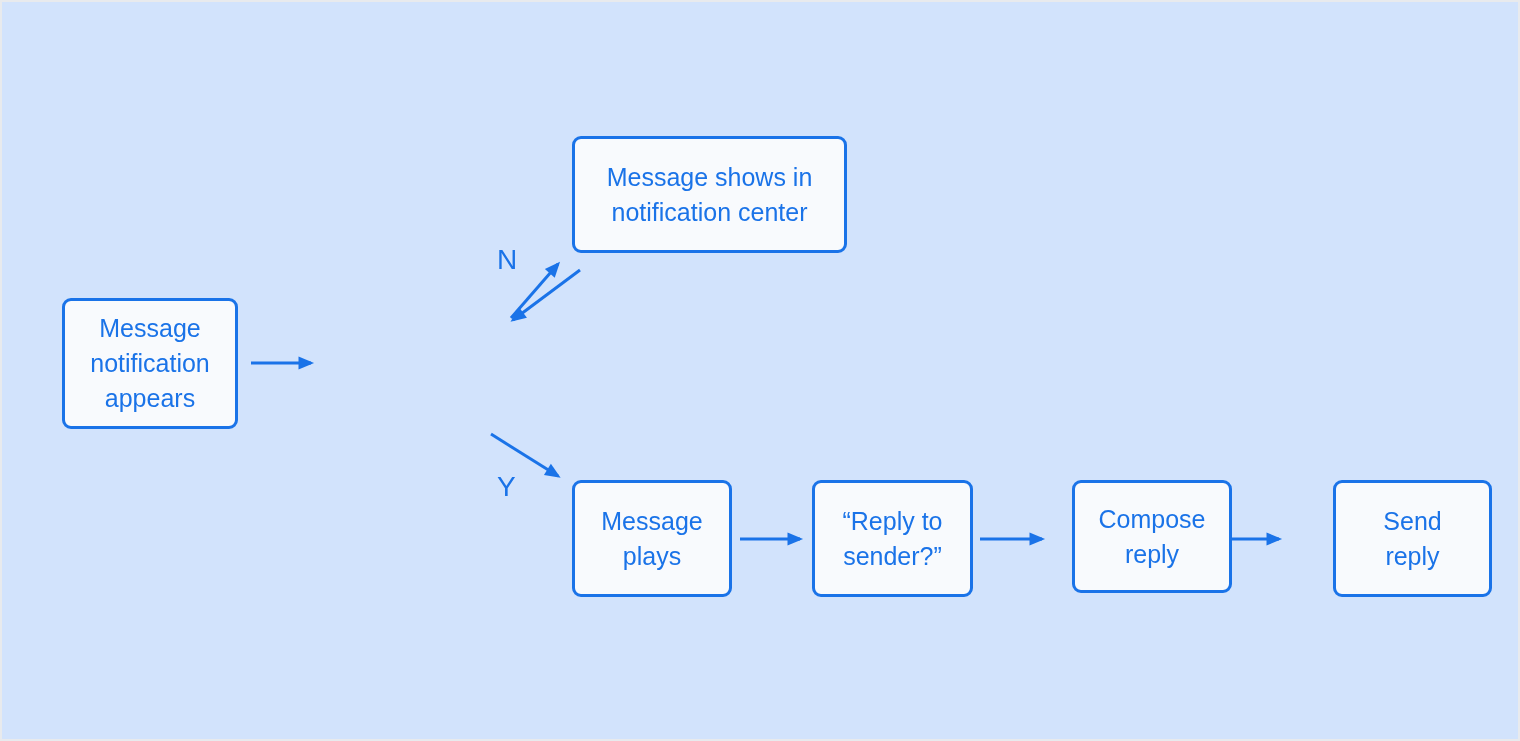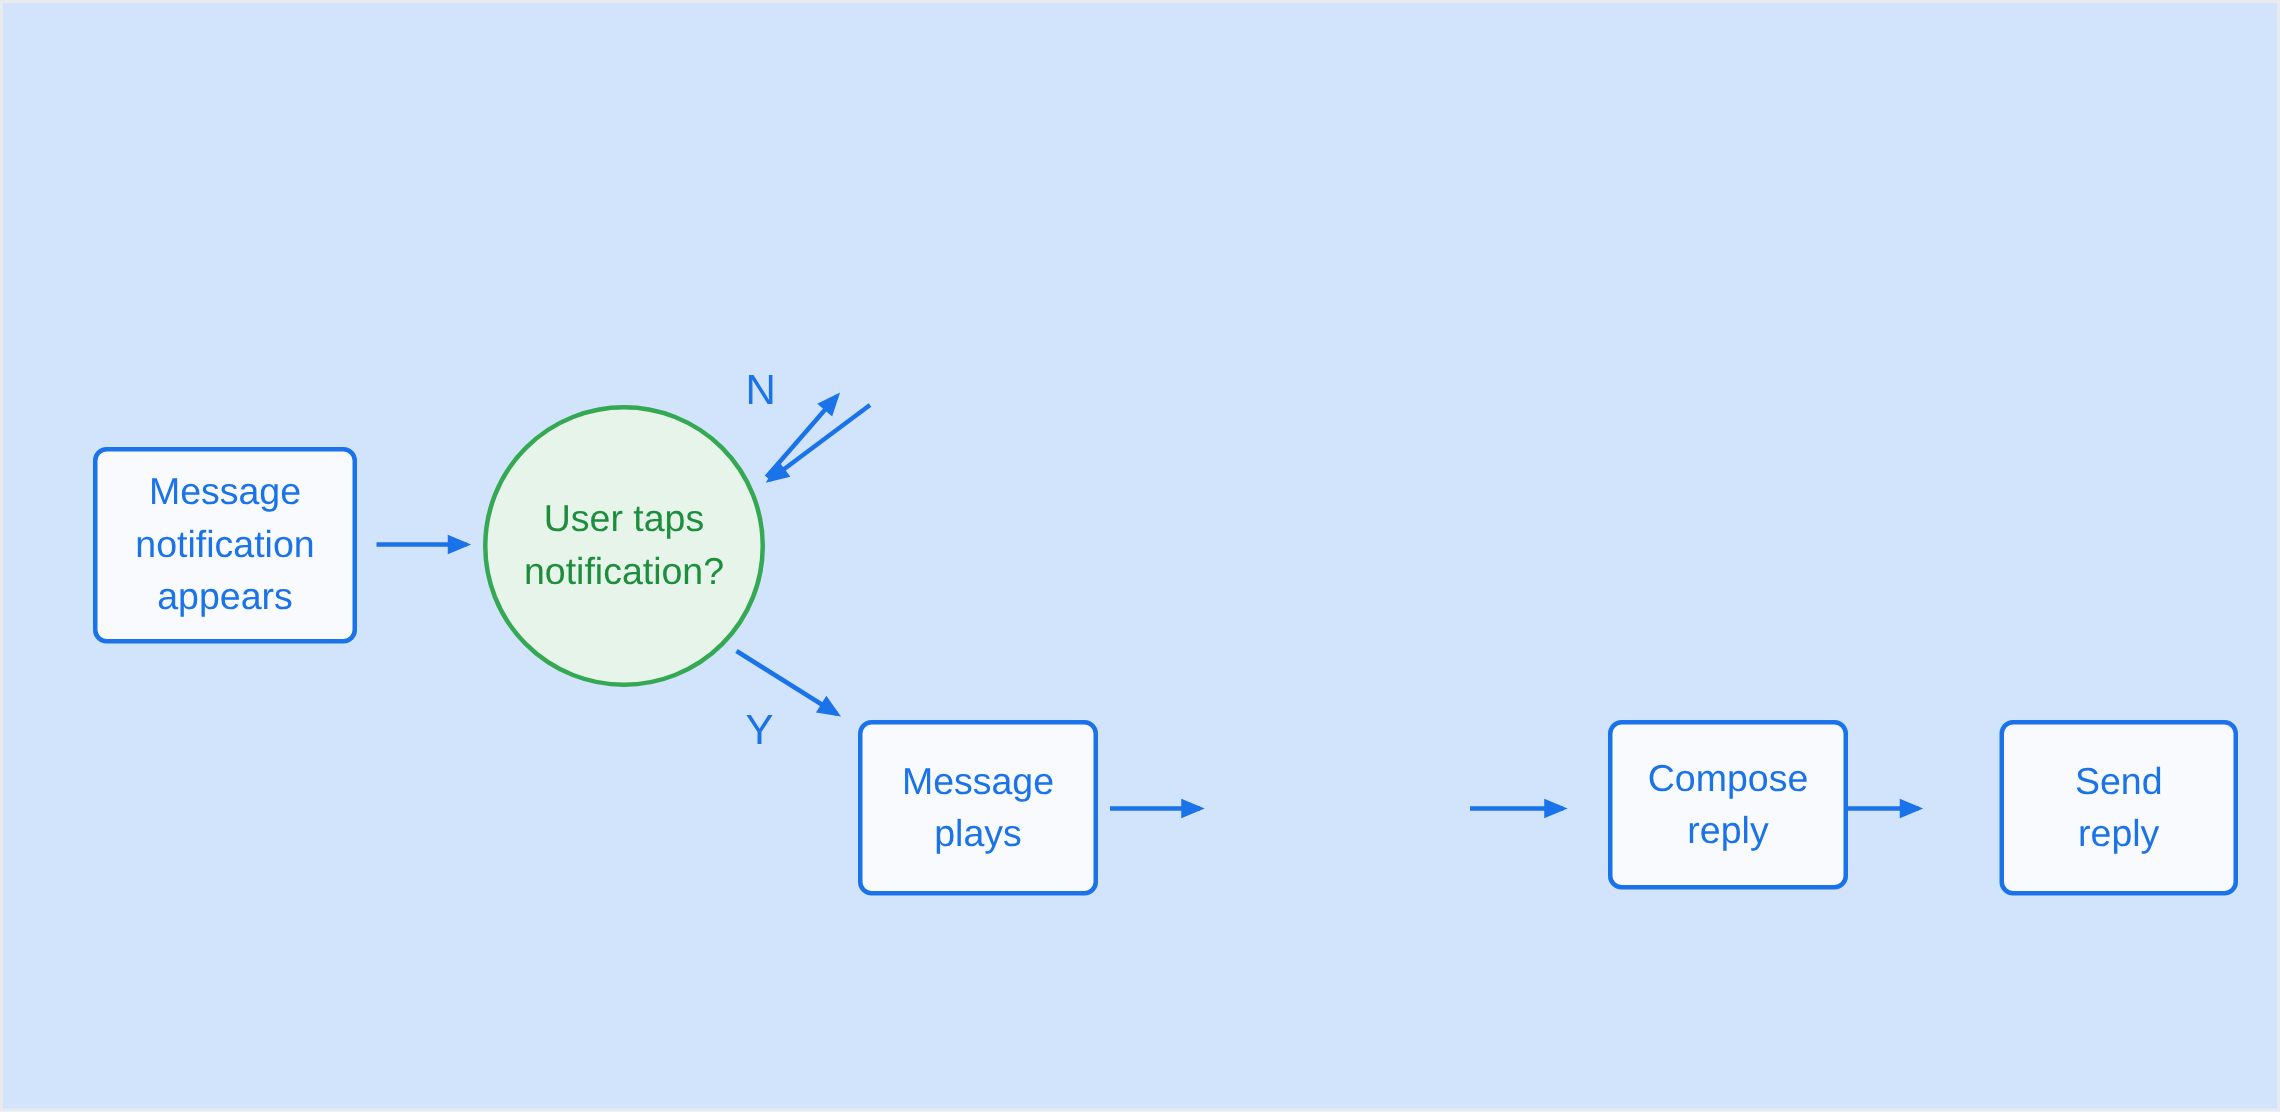--- a/index.html
+++ b/index.html
@@ -97,27 +97,29 @@
     <line class="edge" x1="489" y1="432" x2="556" y2="474" marker-end="url(#arrowhead)"></line>
     <line class="edge" x1="738" y1="537" x2="798" y2="537" marker-end="url(#arrowhead)"></line>
     <line class="edge" x1="978" y1="537" x2="1040" y2="537" marker-end="url(#arrowhead)"></line>
     <line class="edge" x1="1216" y1="537" x2="1277" y2="537" marker-end="url(#arrowhead)"></line>
   </svg>
 
   <div class="node rect" id="node-start">Message
 notification
 appears</div>
 
-  <div class="node decision" id="node-decision">User taps
-notification?</div>
 
+  <div class="node rect" id="node-notif-center">Message shows in
+notification center</div>
 
   <div class="node rect" id="node-plays">Message
 plays</div>
 
+  <div class="node rect" id="node-reply-prompt">“Reply to
+sender?”</div>
 
   <div class="node rect" id="node-compose">Compose
 reply</div>
 
   <div class="node rect" id="node-send">Send
 reply</div>
 
   <div class="edge-label" id="label-n">N</div>
 
   <div class="edge-label" id="label-y">Y</div>

